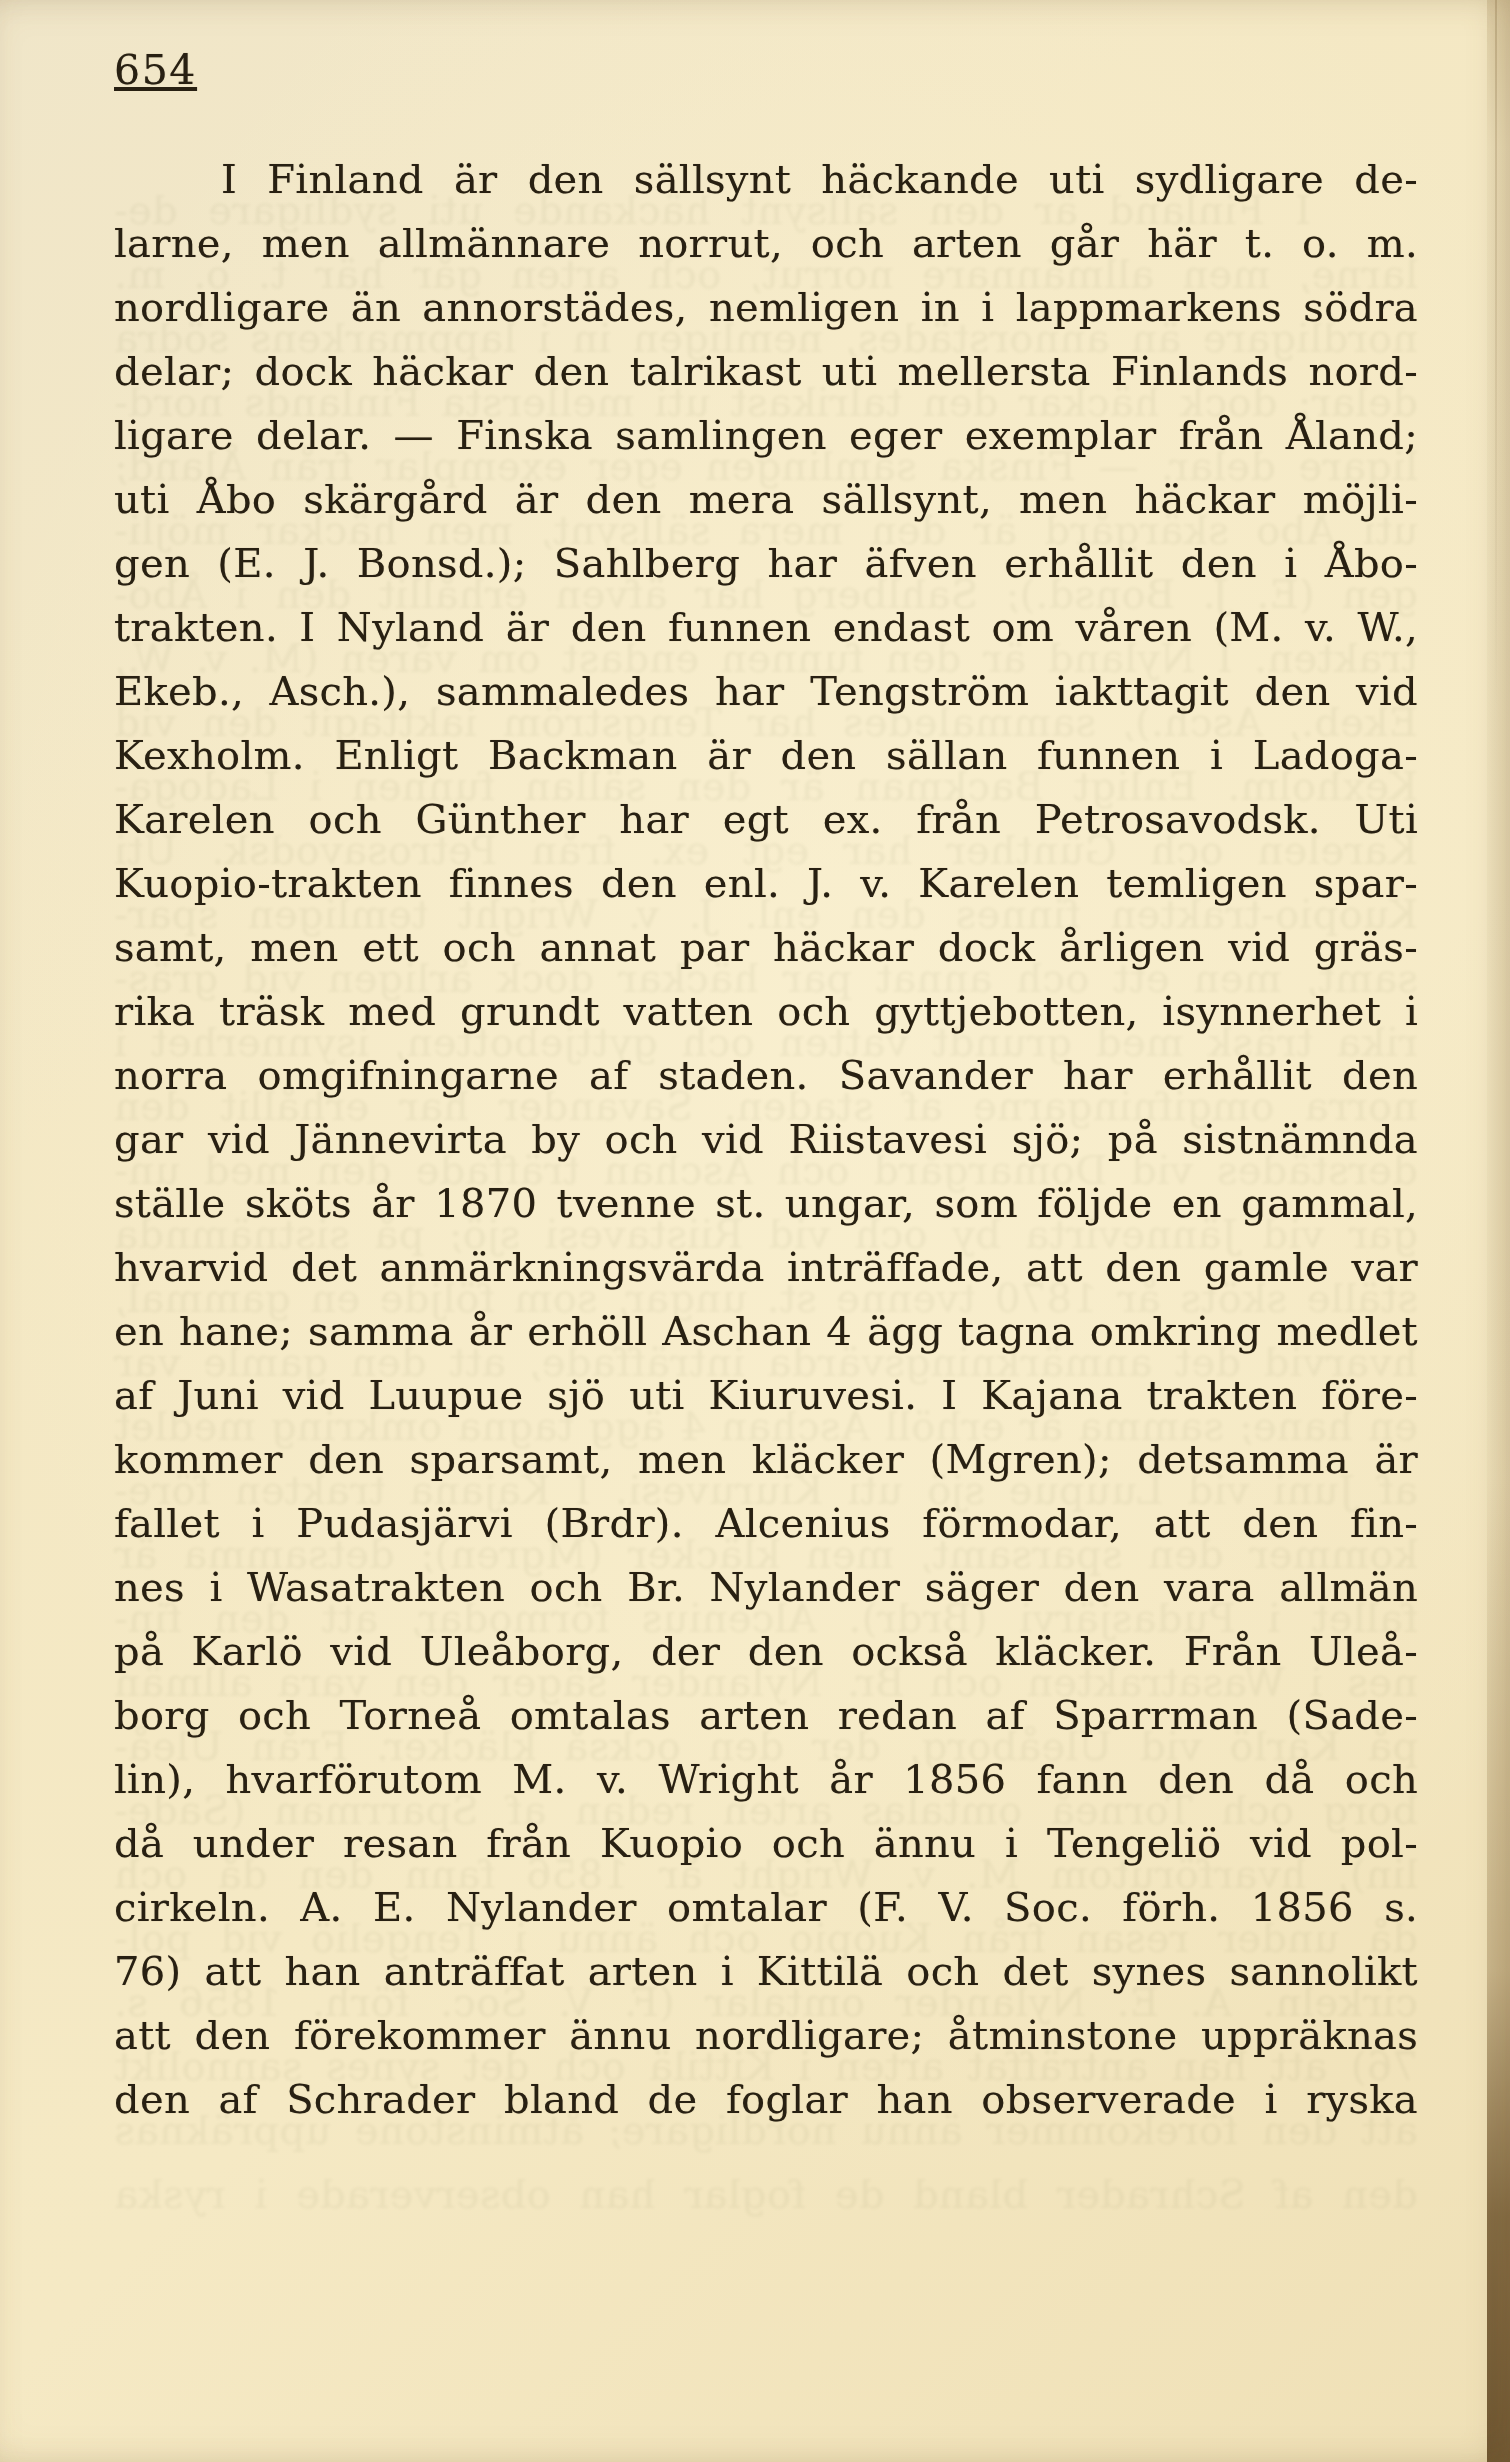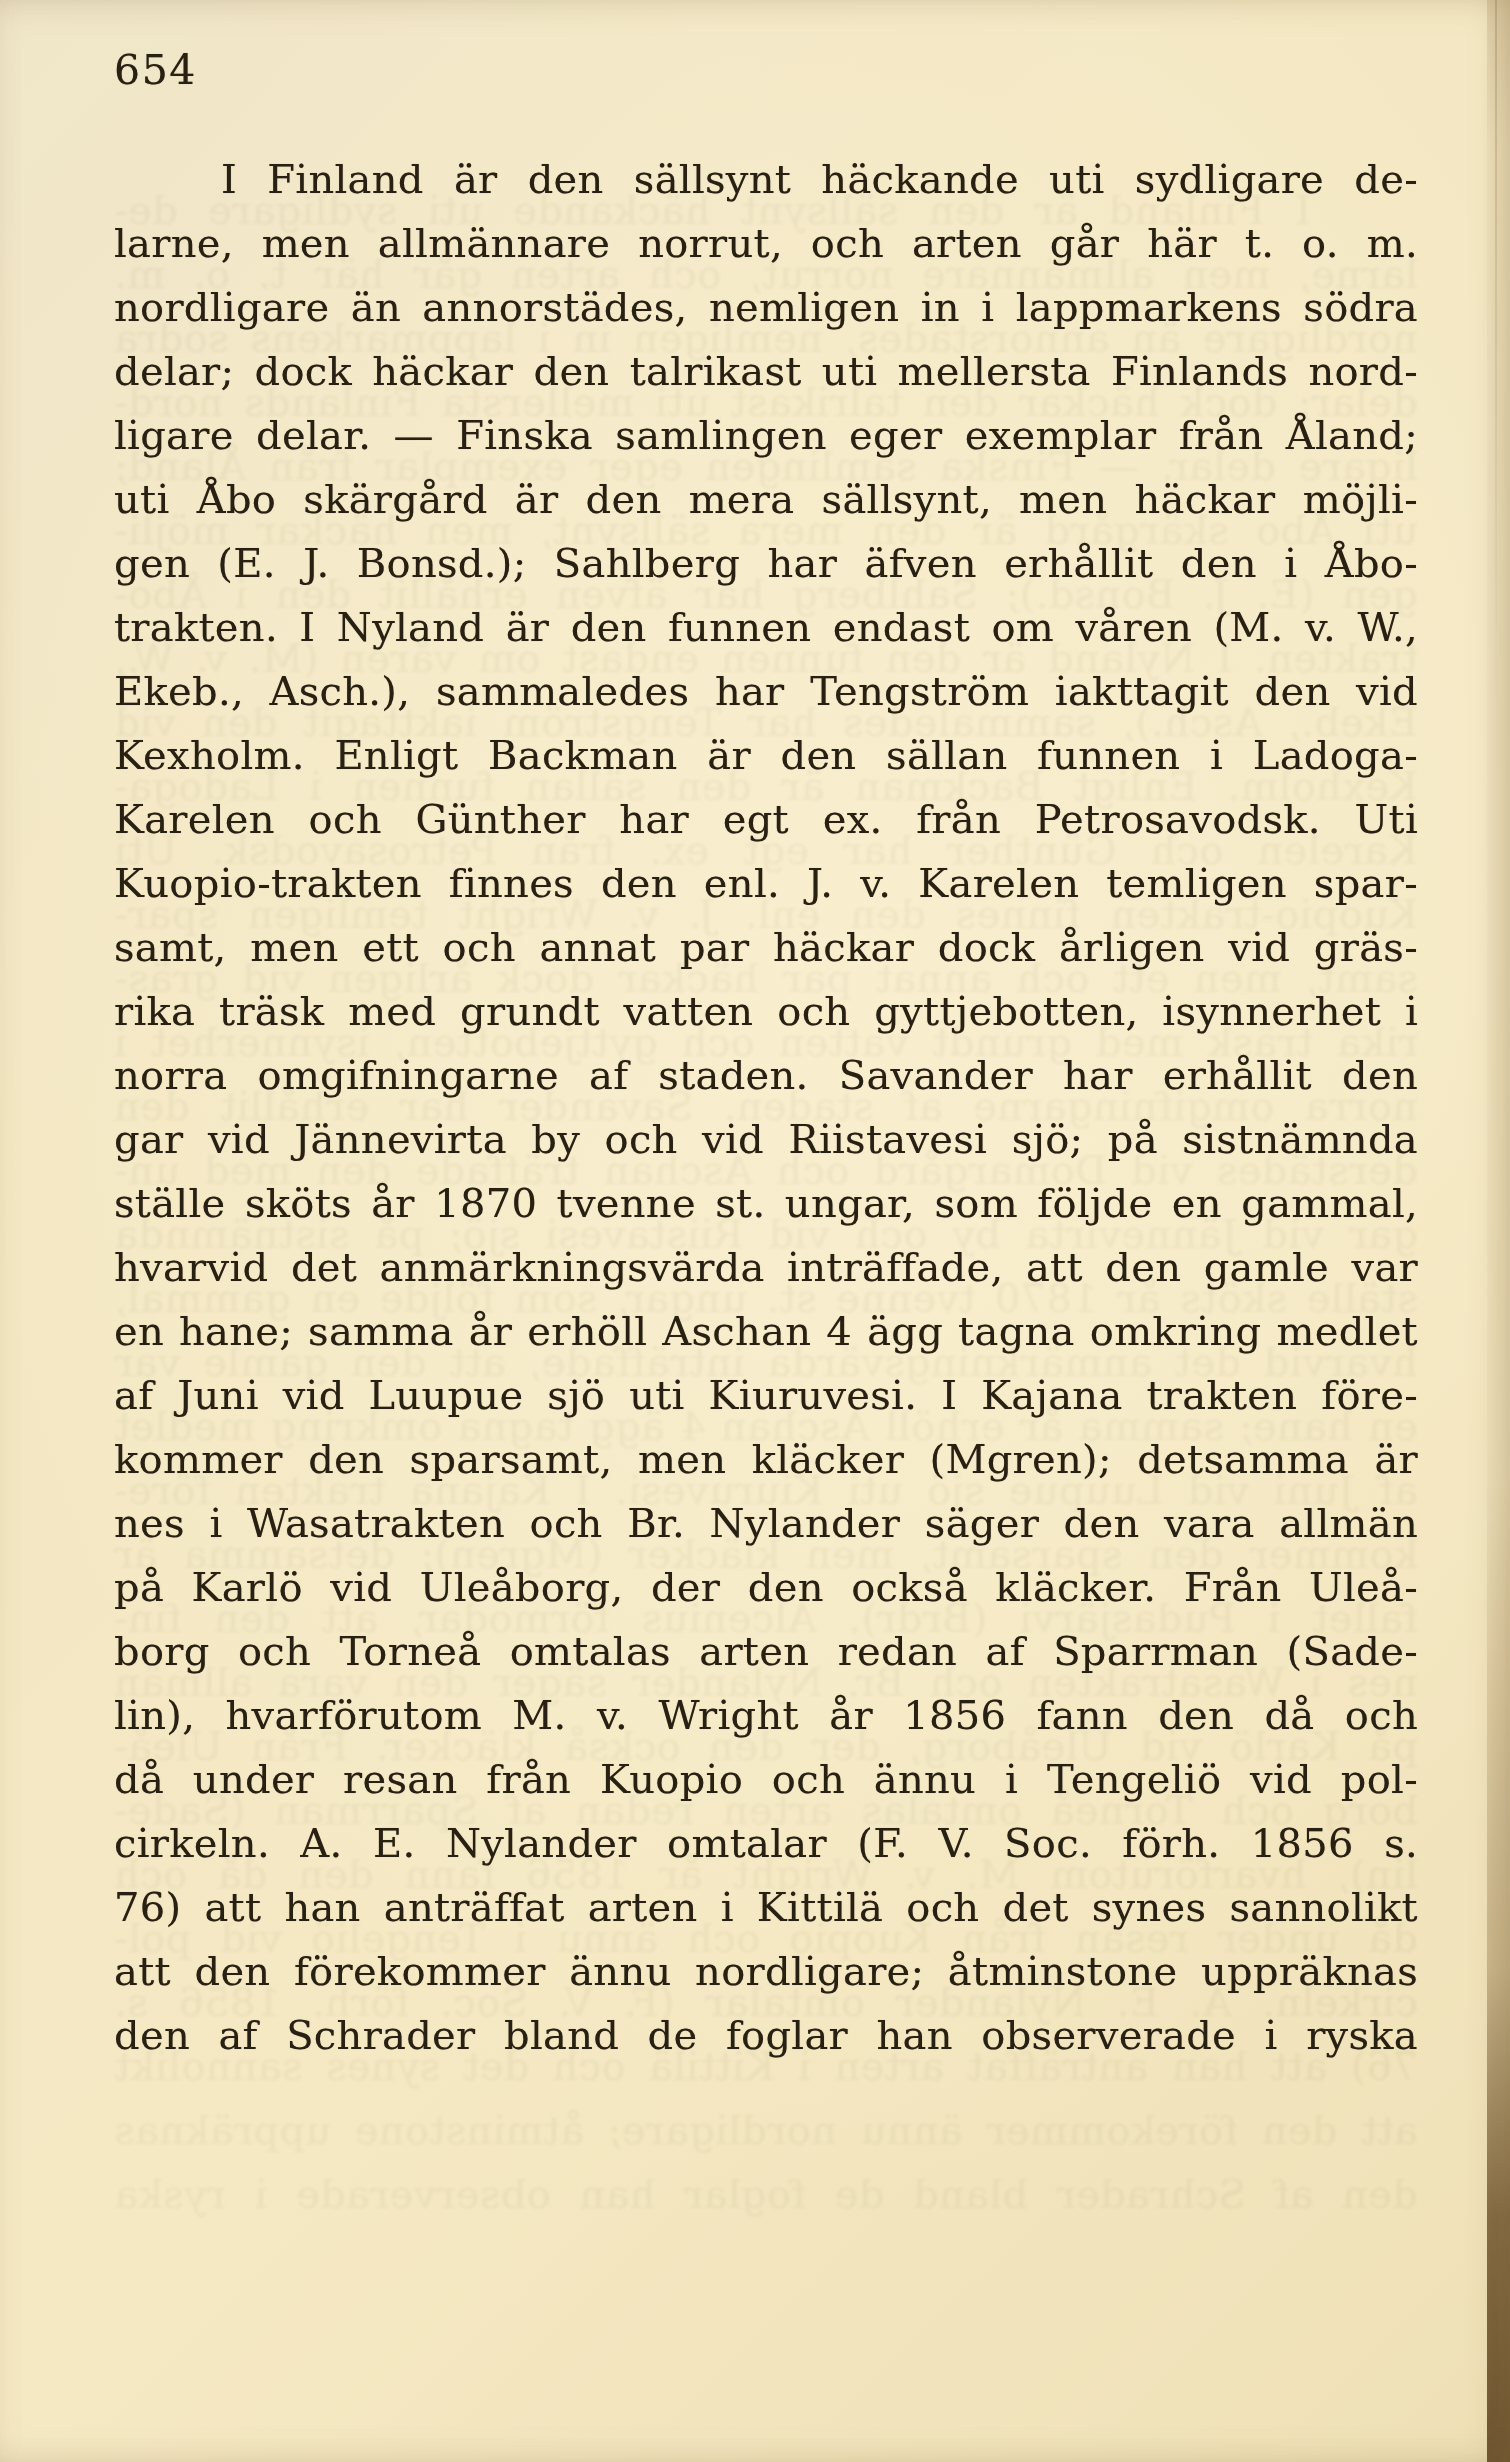--- a/index.html
+++ b/index.html
@@ -27,20 +27,21 @@
     color: #6f7246;
     pointer-events: none;
   }
   .page-number {
     position: absolute;
     left: 114px;
     top: 46px;
     font-size: 41px;
     letter-spacing: 1.6px;
     text-shadow: 0 0 0.8px rgba(40,32,18,0.45);
+    text-decoration: underline;
   }
   .text-block {
     position: absolute;
     left: 114px;
     top: 147px;
     width: 1304px;
   }
   .line {
     display: block;
     height: 64px;
@@ -138,20 +139,21 @@
       <div class="line"><span>Kuopio-trakten finnes den enl. </span><span class="it">J. v. Karelen</span><span> temligen spar-</span></div>
       <div class="line"><span>samt, men ett och annat par häckar dock årligen vid gräs-</span></div>
       <div class="line"><span>rika träsk med grundt vatten och gyttjebotten, isynnerhet i</span></div>
       <div class="line"><span>norra omgifningarne af staden. </span><span class="it">Savander</span><span> har erhållit den</span></div>
       <div class="line"><span>gar vid Jännevirta by och vid Riistavesi sjö; på sistnämnda</span></div>
       <div class="line"><span>ställe sköts år 1870 tvenne st. ungar, som följde en gammal,</span></div>
       <div class="line"><span>hvarvid det anmärkningsvärda inträffade, att den gamle var</span></div>
       <div class="line"><span>en hane; samma år erhöll </span><span class="it">Aschan</span><span> 4 ägg tagna omkring medlet</span></div>
       <div class="line"><span>af Juni vid Luupue sjö uti Kiuruvesi. I Kajana trakten före-</span></div>
       <div class="line"><span>kommer den sparsamt, men kläcker </span><span class="it">(Mgren);</span><span> detsamma är</span></div>
+      <div class="line"><span>fallet i Pudasjärvi </span><span class="it">(Brdr).</span><span> </span><span class="it">Alcenius</span><span> förmodar, att den fin-</span></div>
       <div class="line"><span>nes i Wasatrakten och </span><span class="it">Br. Nylander</span><span> säger den vara allmän</span></div>
       <div class="line"><span>på Karlö vid Uleåborg, der den också kläcker. Från Uleå-</span></div>
       <div class="line"><span>borg och Torneå omtalas arten redan af </span><span class="it">Sparrman (Sade-</span></div>
       <div class="line"><span class="it">lin),</span><span> hvarförutom </span><span class="it">M. v. Wright</span><span> år 1856 fann den då och</span></div>
       <div class="line"><span>då under resan från Kuopio och ännu i Tengeliö vid pol-</span></div>
       <div class="line"><span>cirkeln. </span><span class="it">A. E. Nylander</span><span> omtalar (F. V. Soc. förh. 1856 s.</span></div>
       <div class="line"><span>76) att han anträffat arten i Kittilä och det synes sannolikt</span></div>
       <div class="line"><span>att den förekommer ännu nordligare; åtminstone uppräknas</span></div>
       <div class="line"><span>den af </span><span class="it">Schrader</span><span> bland de foglar han observerade i ryska</span></div>
     </div>

